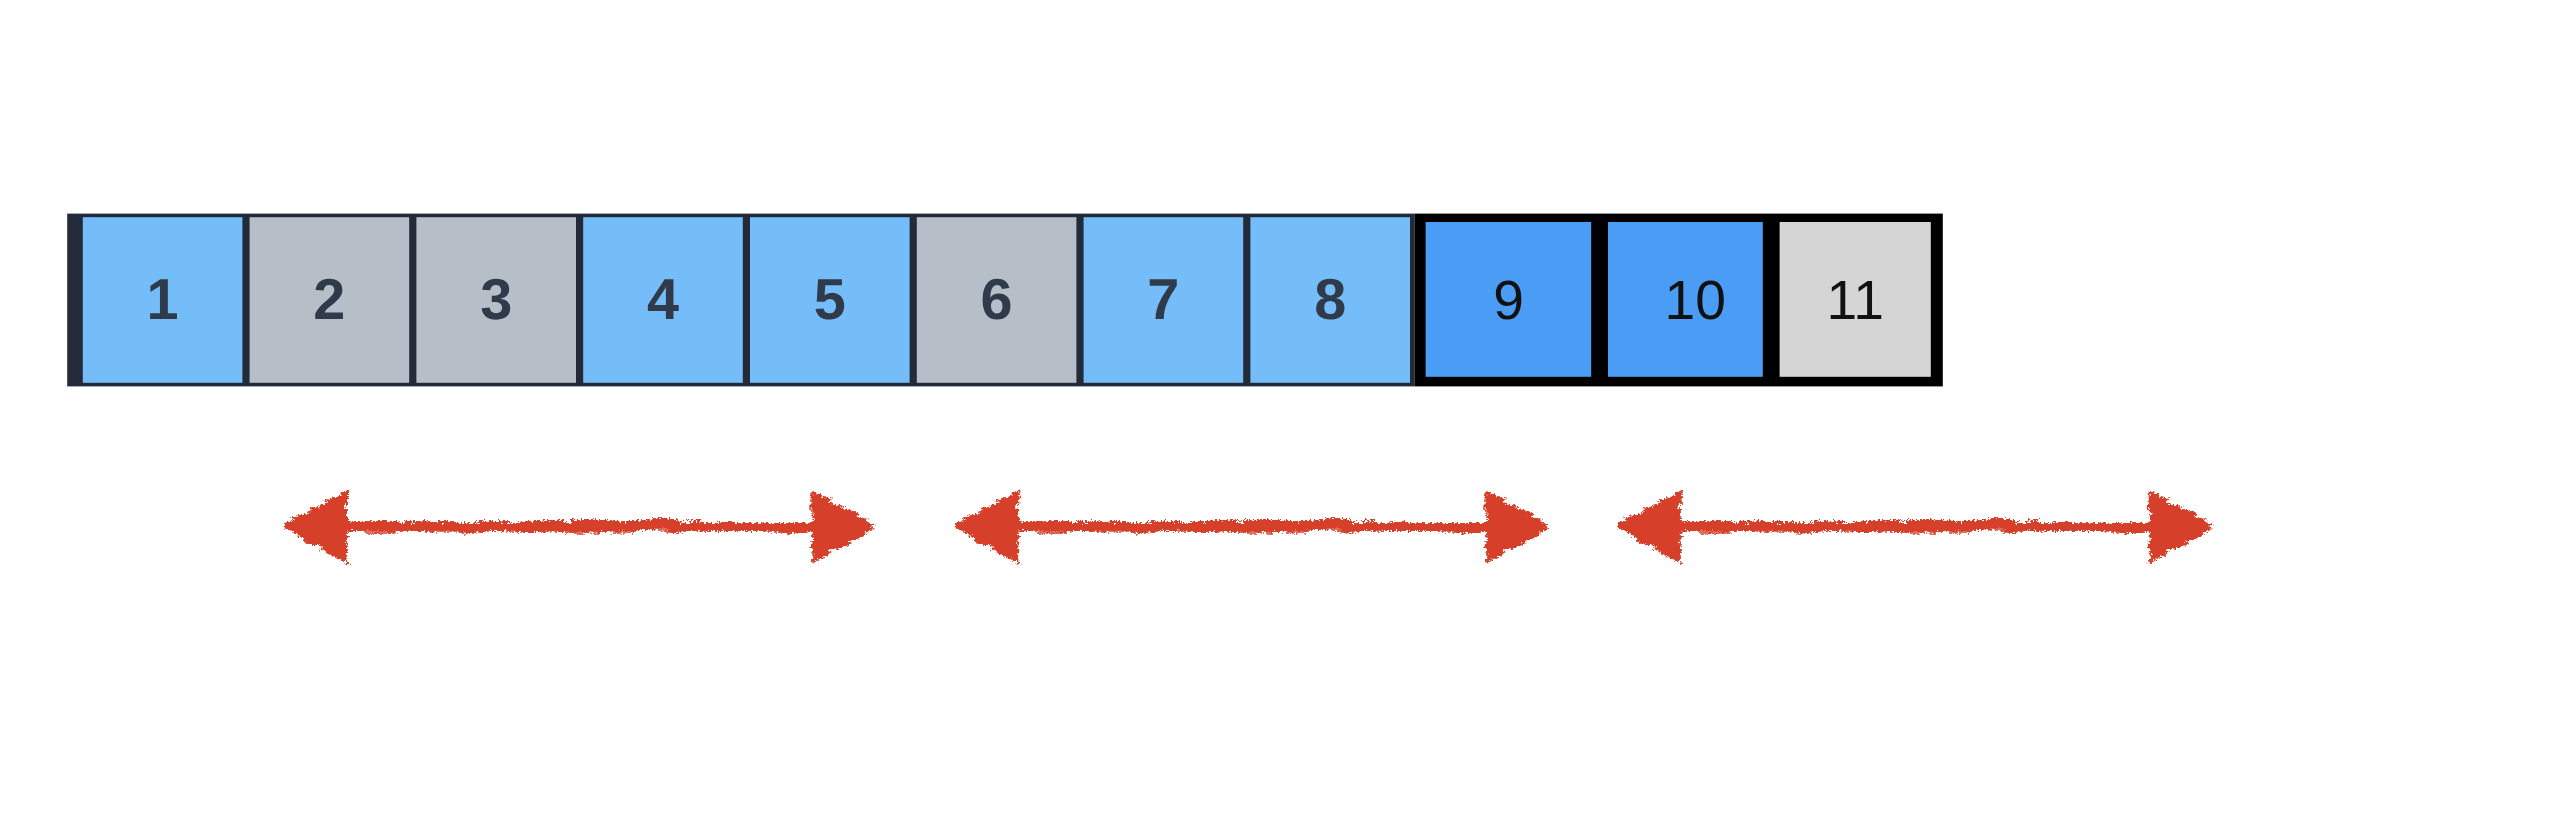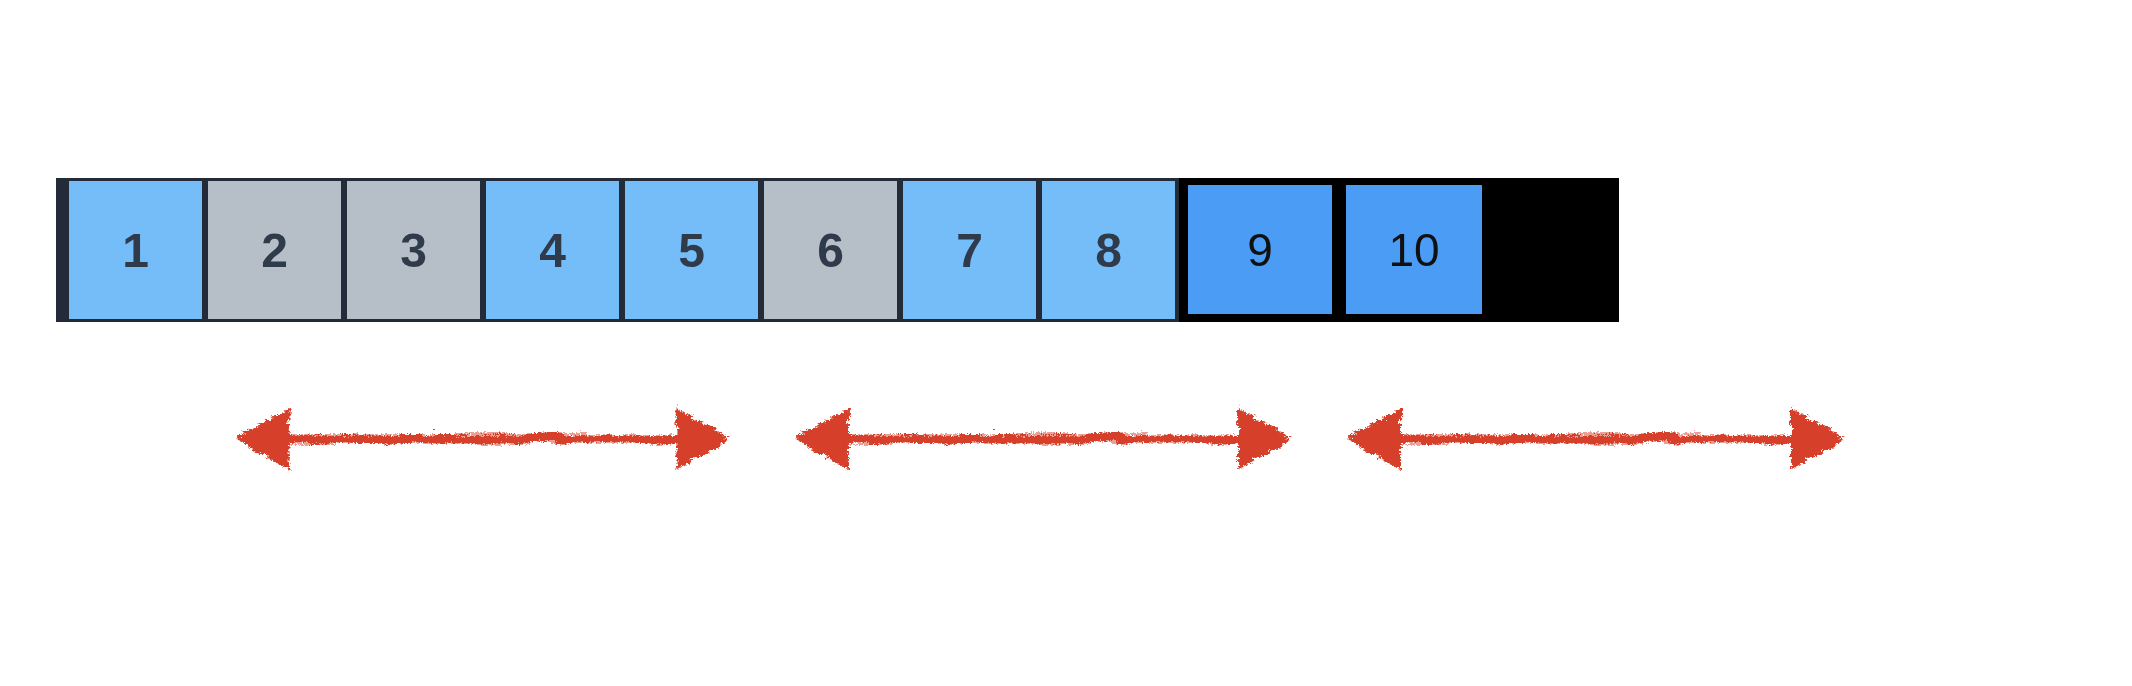--- a/index.html
+++ b/index.html
@@ -54,21 +54,21 @@
   .section-black .cell {
     height: 129px;
     display: flex;
     align-items: center;
     justify-content: center;
     font-size: 46px;
     font-weight: 400;
     color: var(--digit-black, #111111);
   }
   .section-black .cell:nth-child(1) { width: 144px; }
-  .section-black .cell:nth-child(2) { width: 136px; }
+  .section-black .cell:nth-child(2) { width: 117px; padding-left: 16px; }
   .section-black .cell:nth-child(3) { width: 131px; }
 
   
   .arrow {
     position: absolute;
     top: 392px;
     height: 90px;
     overflow: visible;
   }
   .arrow-1 { left: 227px;  width: 508px; }
@@ -99,20 +99,21 @@
       <div class="cell" style="background: rgb(116, 189, 249);">4</div>
       <div class="cell" style="background: rgb(116, 189, 249);">5</div>
       <div class="cell" style="background: rgb(182, 191, 200);">6</div>
       <div class="cell" style="background: rgb(116, 189, 249);">7</div>
       <div class="cell" style="background: rgb(116, 189, 249);">8</div>
     </div>
 
     <div class="section-black">
       <div class="cell" style="background: rgb(74, 156, 244);">9</div>
       <div class="cell" style="background: rgb(74, 156, 244);">10</div>
+      <div class="cell" style="background: rgb(213, 213, 213);">11</div>
     </div>
 
   </div>
 
   <svg class="arrow arrow-1" viewBox="0 0 520 90" preserveAspectRatio="none">
     <defs>
       <filter id="crayon" x="-15%" y="-60%" width="130%" height="220%">
         <feTurbulence type="turbulence" baseFrequency="0.02 0.18" numOctaves="2" seed="7" result="t1"></feTurbulence>
         <feDisplacementMap in="SourceGraphic" in2="t1" scale="8" xChannelSelector="R" yChannelSelector="G" result="d1"></feDisplacementMap>
         <feTurbulence type="fractalNoise" baseFrequency="0.55" numOctaves="2" seed="3" result="t2"></feTurbulence>

